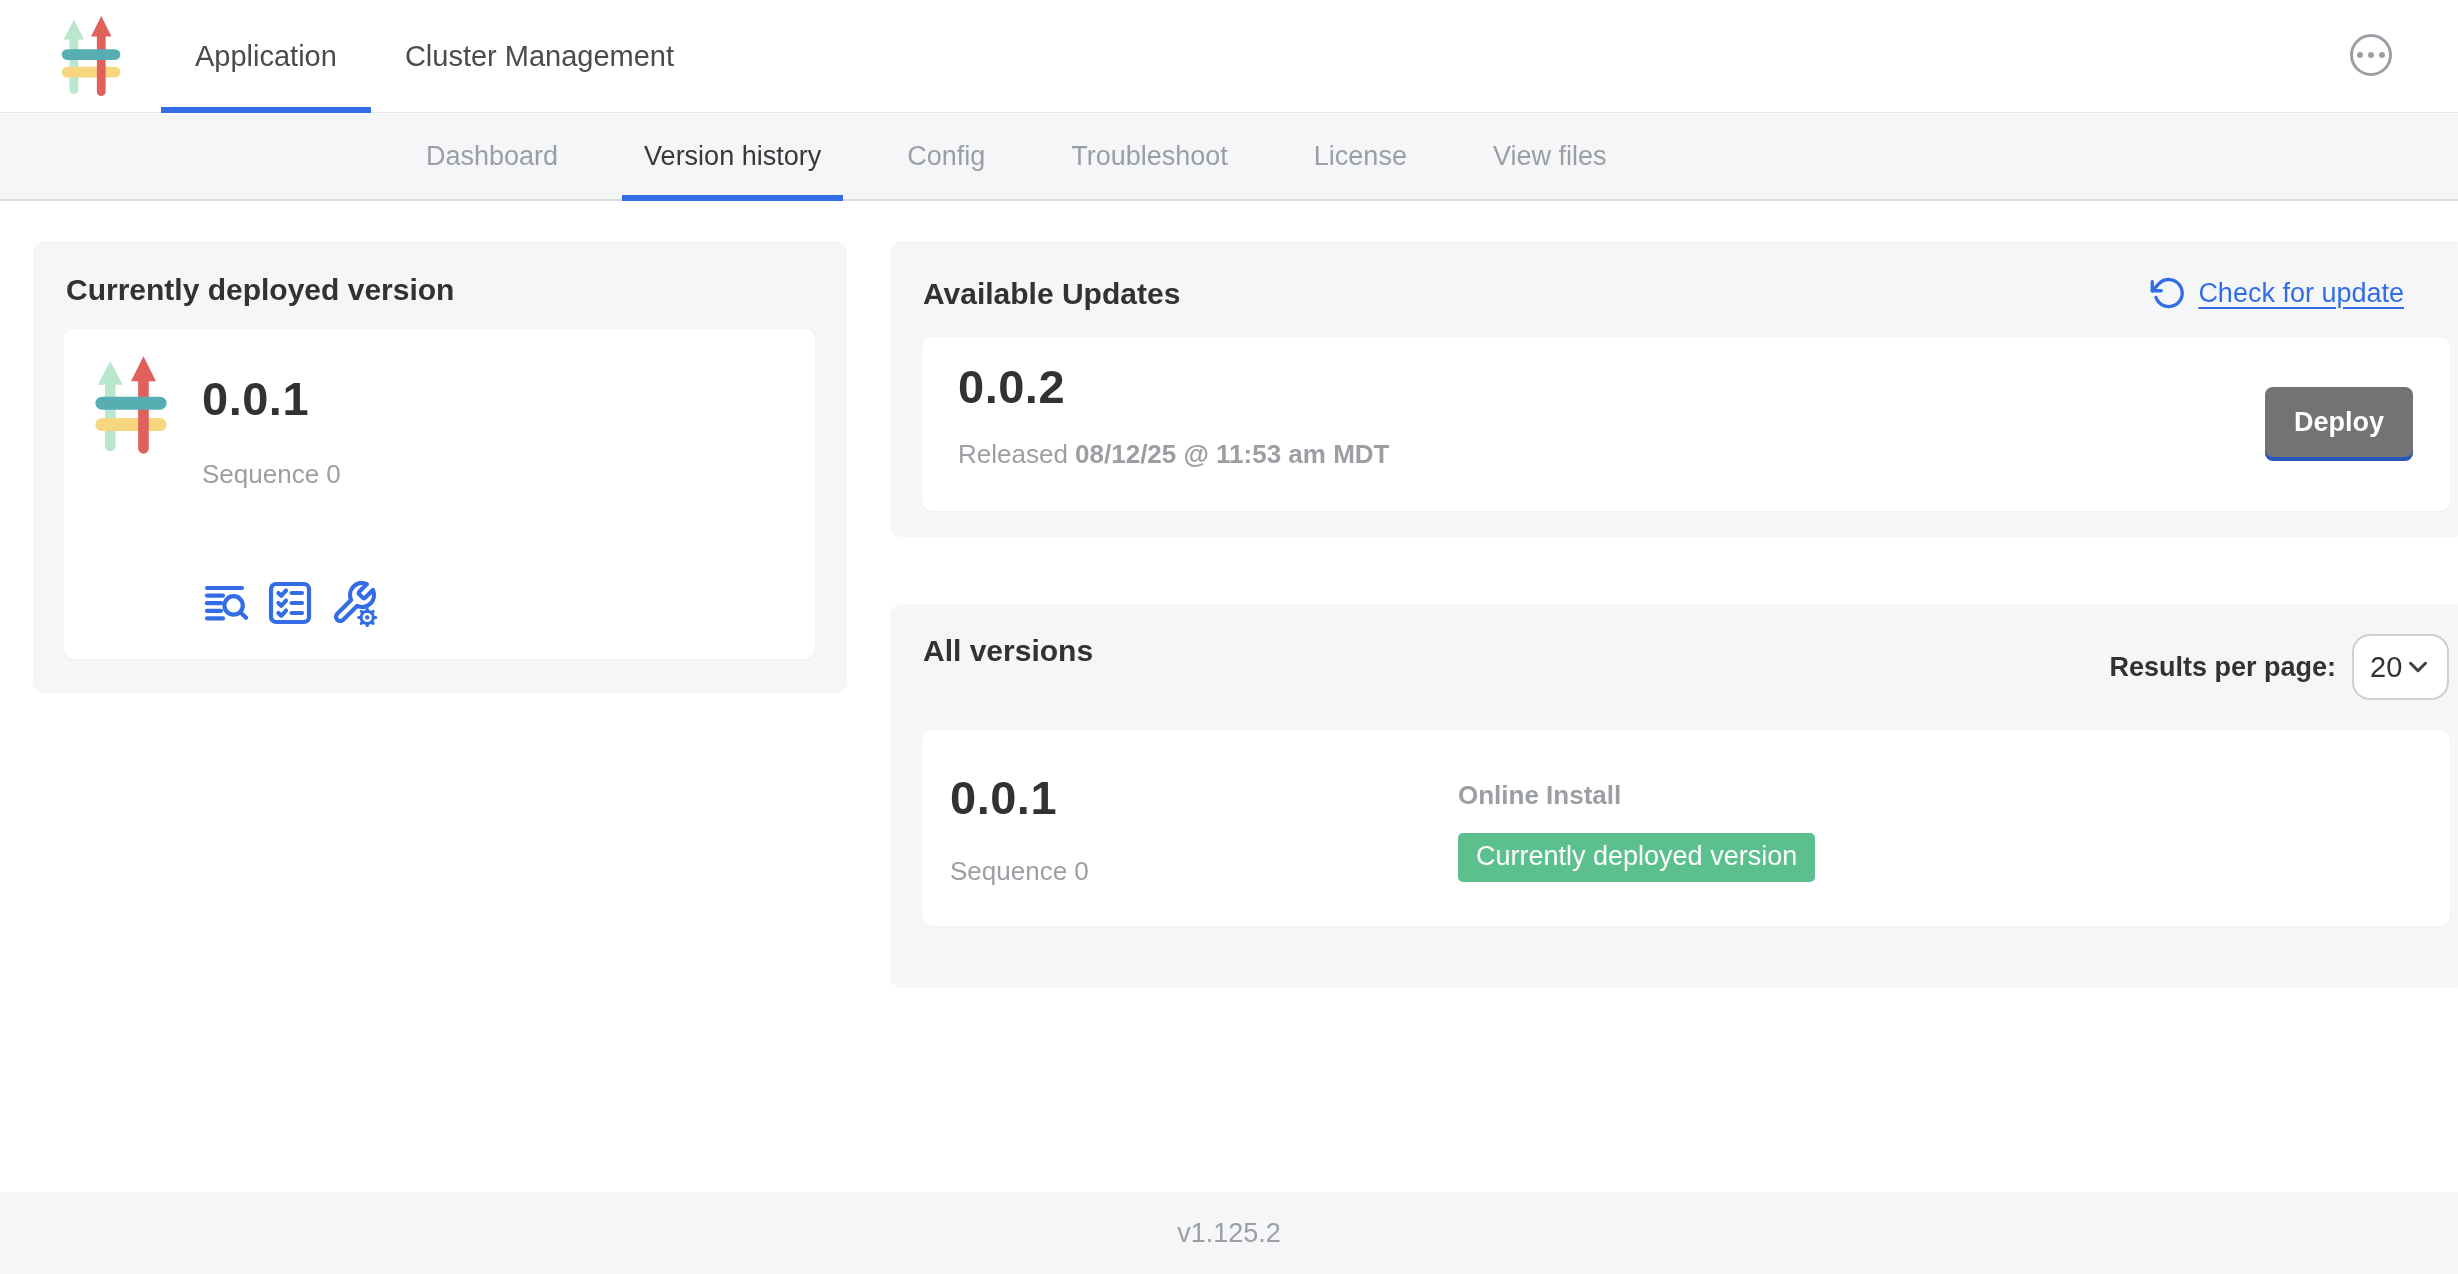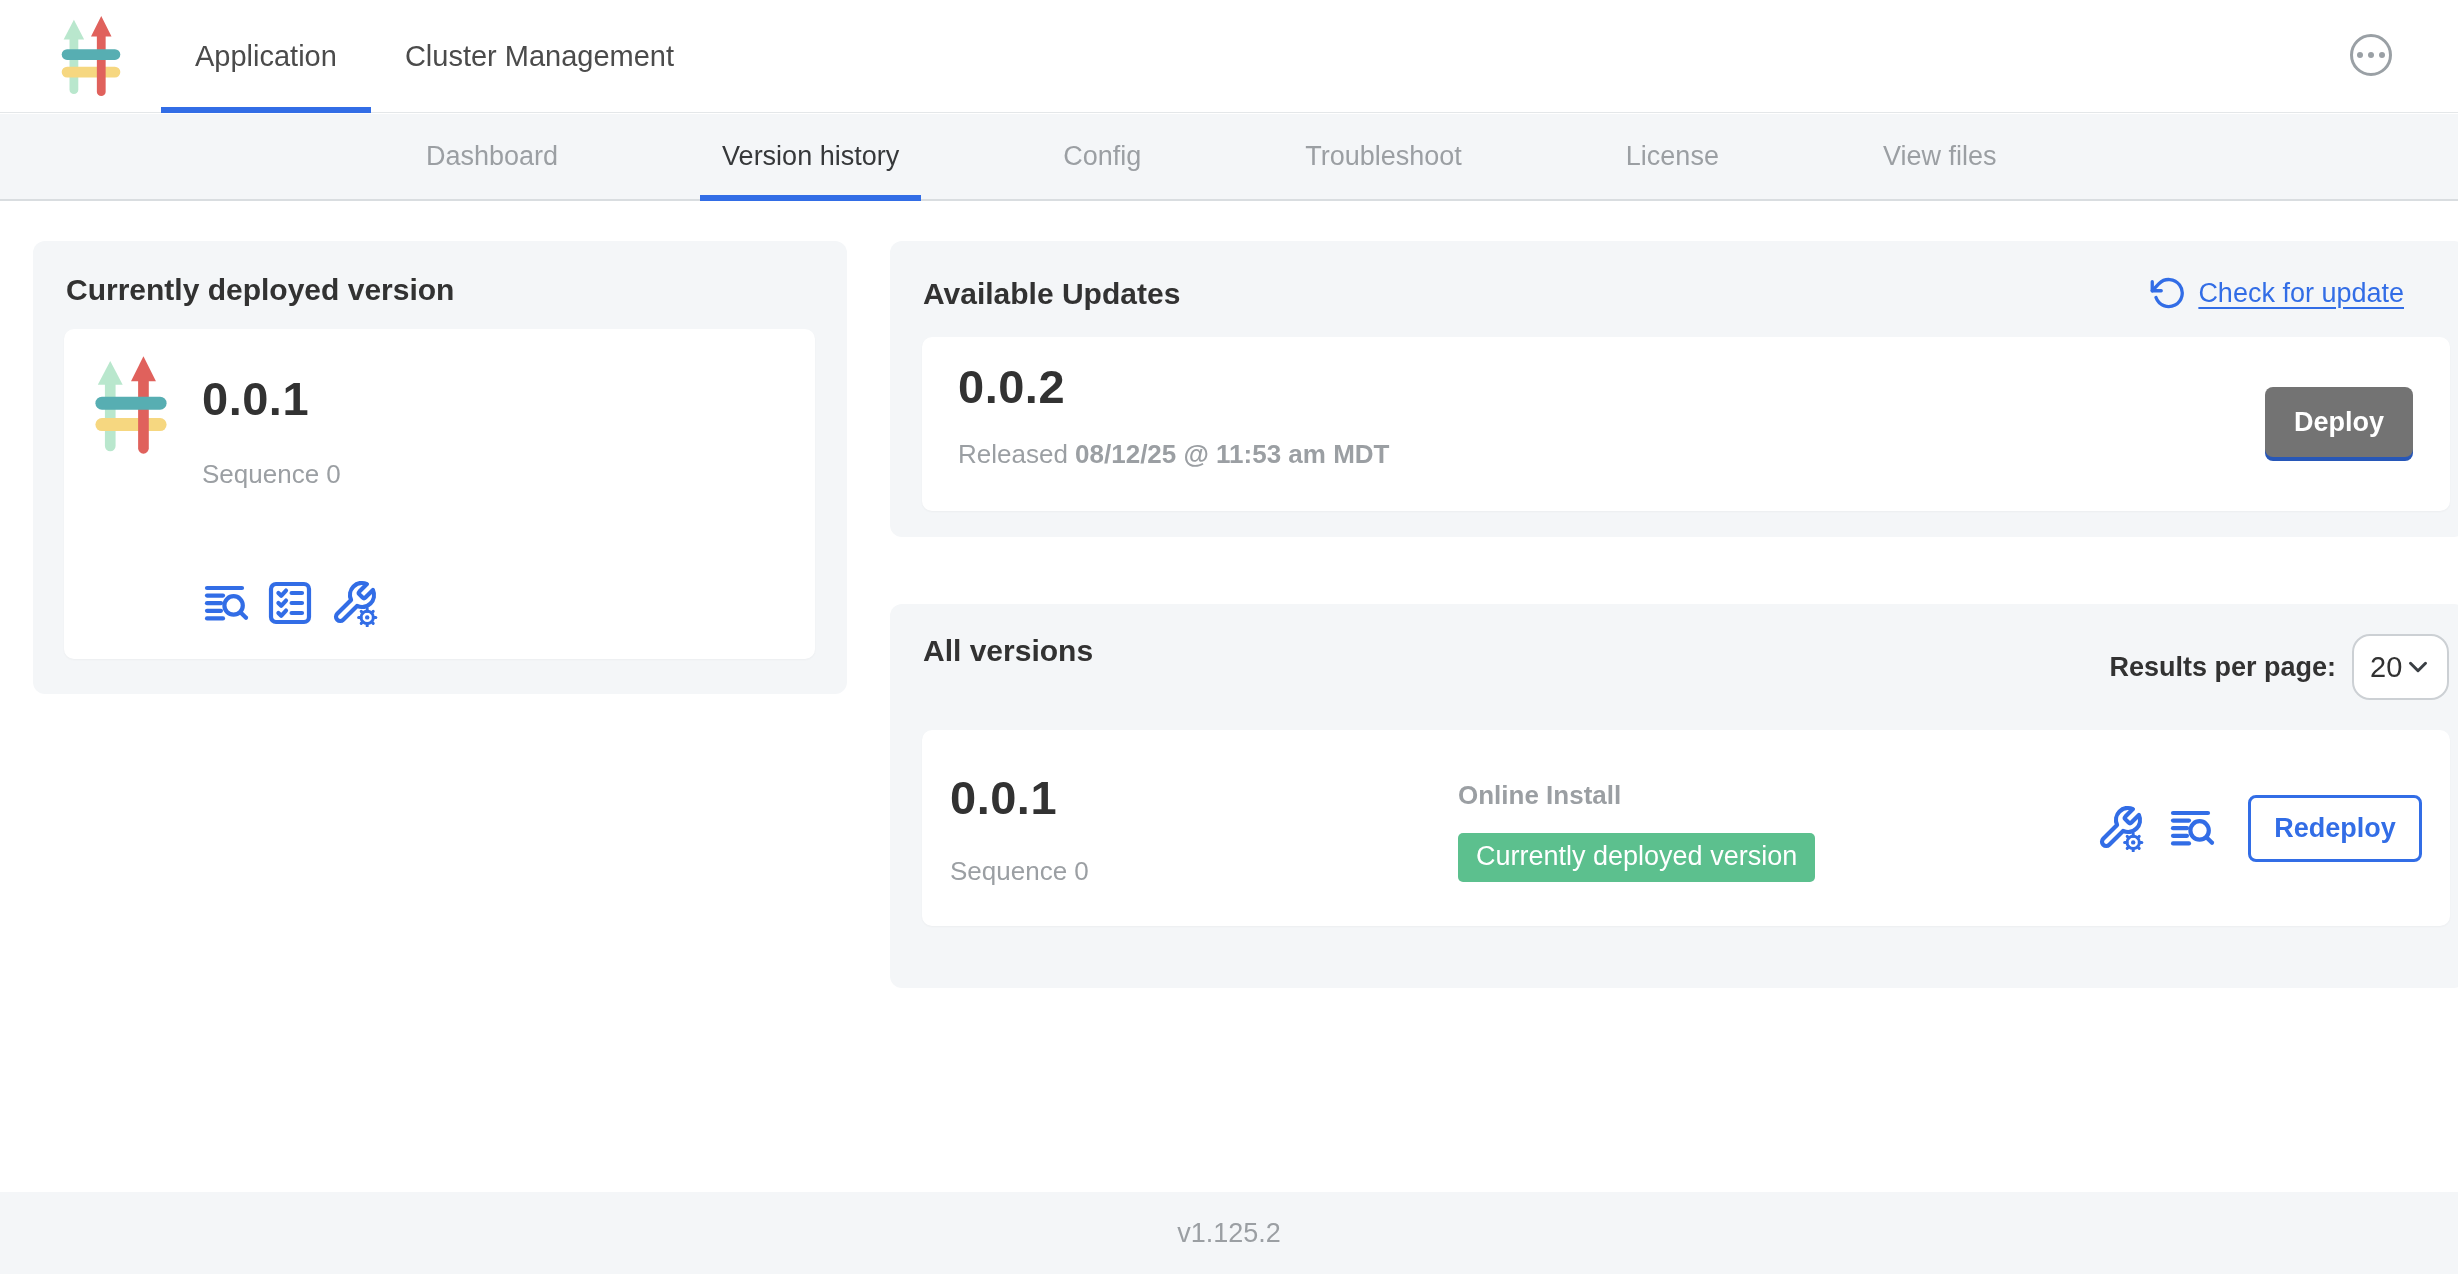--- a/index.html
+++ b/index.html
@@ -32,21 +32,21 @@
     display:flex; align-items:center; justify-content:center; gap:5px; cursor:pointer;
     background:#fff;
   }
   .ellipsis-btn i { width:6px; height:6px; border-radius:50%; background:#9aa0a5; }
 
   
   .subnav {
     position:absolute; top:114px; left:0; width:2458px; height:87px;
     background:#f4f6f8; border-bottom:2px solid #d9dde0;
   }
-  .subnav-tabs { position:absolute; left:404px; top:0; height:85px; display:flex; gap:120px; }
+  .subnav-tabs { position:absolute; left:404px; top:0; height:85px; display:flex; gap:42px; }
   .subnav-tab {
     height:85px; display:flex; align-items:center; padding:0 22px;
     font-size:27px; color:#9b9fa3; cursor:pointer; position:relative; white-space:nowrap;
   }
   .subnav-tab.active { color:#36383a; font-weight:500; }
   .subnav-tab.active::after {
     content:""; position:absolute; left:0; right:0; bottom:-2px; height:6px; background:#326de6;
   }
 
   
@@ -274,27 +274,18 @@
         </svg>
     </div>
   </div>
   <div class="white-card" id="version-row">
     <div class="big-version">0.0.1</div>
     <div class="muted sequence">Sequence 0</div>
     <div class="row-mid">
       <div class="install-type">Online Install</div>
       <div class="badge">Currently deployed version</div>
     </div>
-    <div class="row-actions">
-      <svg width="48" height="48" viewBox="0 0 24 24">
-          <use href="#ic-wrench"></use>
-        </svg>
-      <svg width="48" height="48" viewBox="0 0 24 24">
-          <use href="#ic-logs"></use>
-        </svg>
-      <button class="redeploy-btn">Redeploy</button>
-    </div>
   </div>
 </div>
 
 <div class="footer">
   <span class="footer-text">v1.125.2</span>
 </div>
 
 </body></html>

